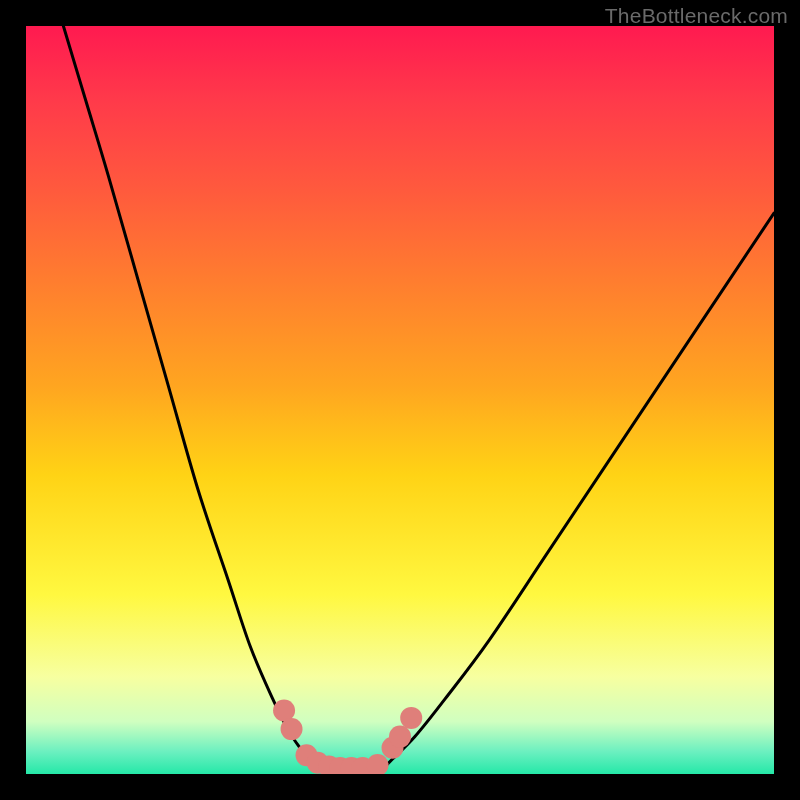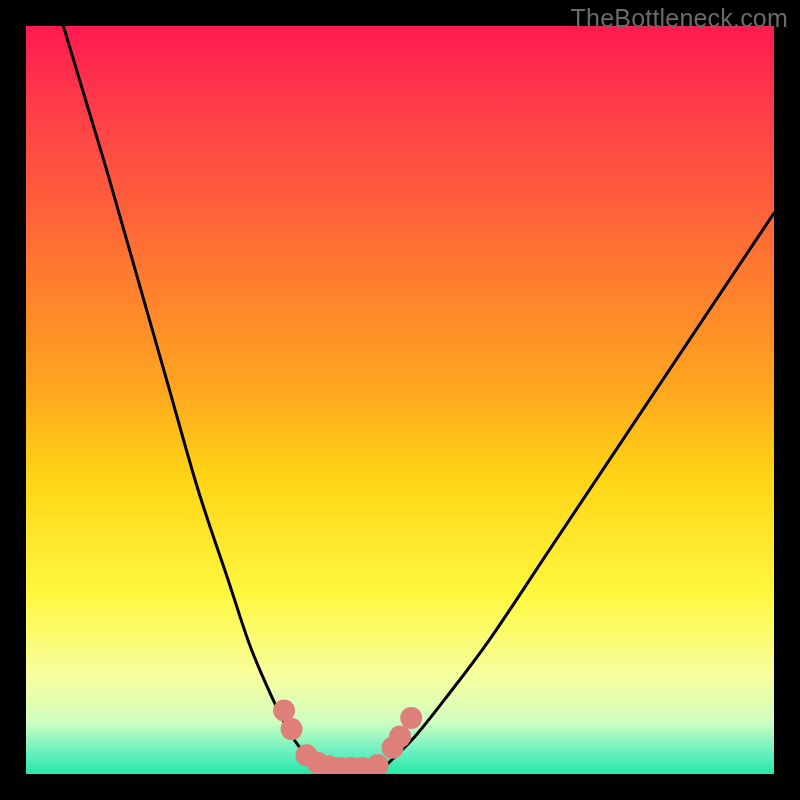--- a/index.html
+++ b/index.html
@@ -34,21 +34,21 @@
       #d0ffc0 93%,
       #6cf0c0 97%,
       #25e8a8 100%
     );
   }
   .watermark {
     position: absolute;
     top: 4px;
     right: 12px;
     color: #6a6a6a;
-    font-size: 25px;
+    font-size: 21px;
     font-weight: 500;
     letter-spacing: 0.2px;
     user-select: none;
   }
   svg.curve {
     position: absolute;
     inset: 0;
   }
 </style>
 </head>

